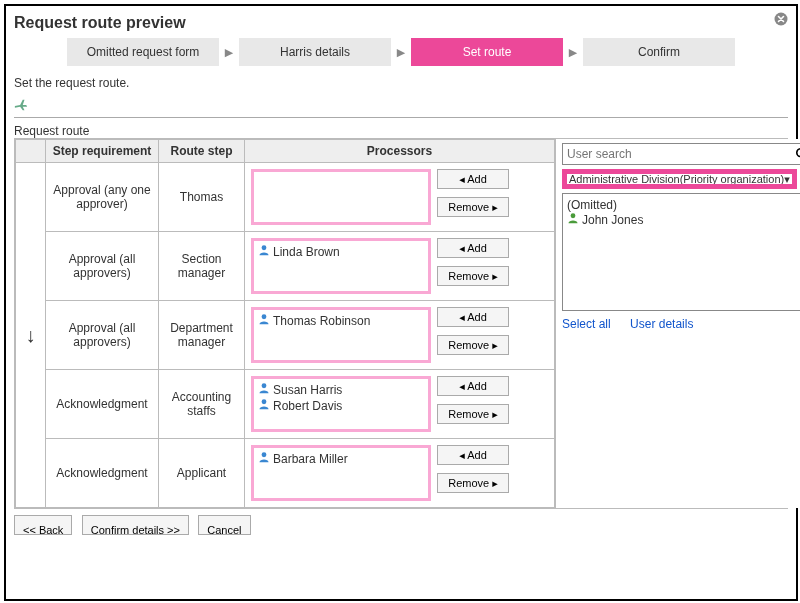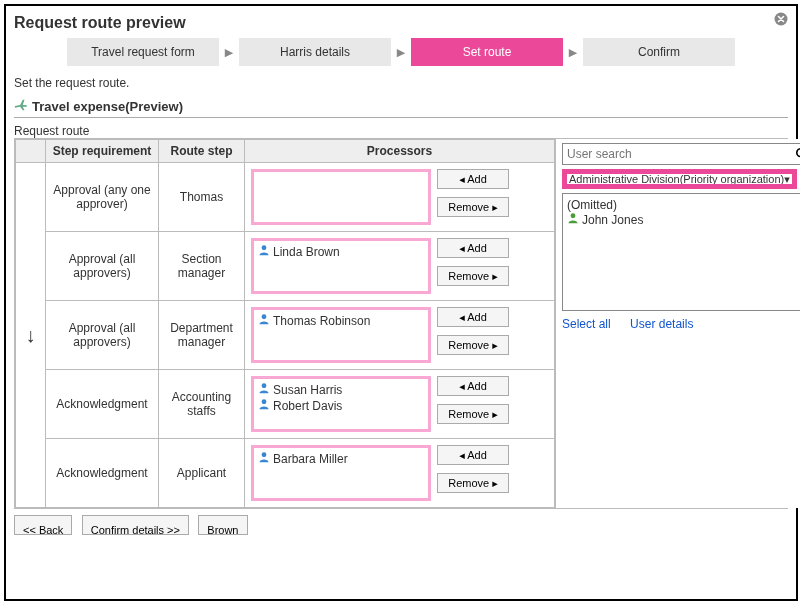--- a/index.html
+++ b/index.html
@@ -233,38 +233,37 @@
   <span class="close-icon">
     <svg width="14" height="14" viewBox="0 0 14 14">
         <circle cx="7" cy="7" r="6.5" fill="#888"></circle>
         <path d="M4.5 4.5 L9.5 9.5 M9.5 4.5 L4.5 9.5" stroke="#fff" stroke-width="1.6" stroke-linecap="round"></path>
       </svg>
   </span>
 
   <h1 class="page-title">Request route preview</h1>
 
   <div class="wizard" id="wizard">
-      <div class="wizard-step">Travel request form</div>
+      <div class="wizard-step">Omitted request form</div>
       <div class="wizard-arrow">▶</div>
       <div class="wizard-step">Harris details</div>
       <div class="wizard-arrow">▶</div>
       <div class="wizard-step active">Set route</div>
       <div class="wizard-arrow">▶</div>
       <div class="wizard-step">Confirm</div>
     </div>
 
   <div class="instruction">Set the request route.</div>
 
   <div class="preview-title-row">
     <span class="plane-icon">
       <svg width="14" height="14" viewBox="0 0 16 16">
           <path d="M1 9 L7 8 L10 2 L12 2 L10 8 L14 8 L15 10 L10 10 L12 14 L10 14 L7 10 L1 11 Z" fill="#6a8"></path>
         </svg>
     </span>
-    <span class="preview-title">Travel expense(Preview)</span>
   </div>
 
   <div class="section-label">Request route</div>
 
   <div class="route-body">
     <table class="route">
       <thead>
         <tr>
           <th></th>
           <th>Step requirement</th>
@@ -372,15 +371,15 @@
       <div class="link-row">
         <a>Select all</a>
         <a>User details</a>
       </div>
     </div>
   </div>
 
   <div class="footer-buttons">
     <button>&lt;&lt;  Back</button>
     <button>Confirm details  &gt;&gt;</button>
-    <button>Brown</button>
+    <button>Cancel</button>
   </div>
 </div>
 
 </body></html>

